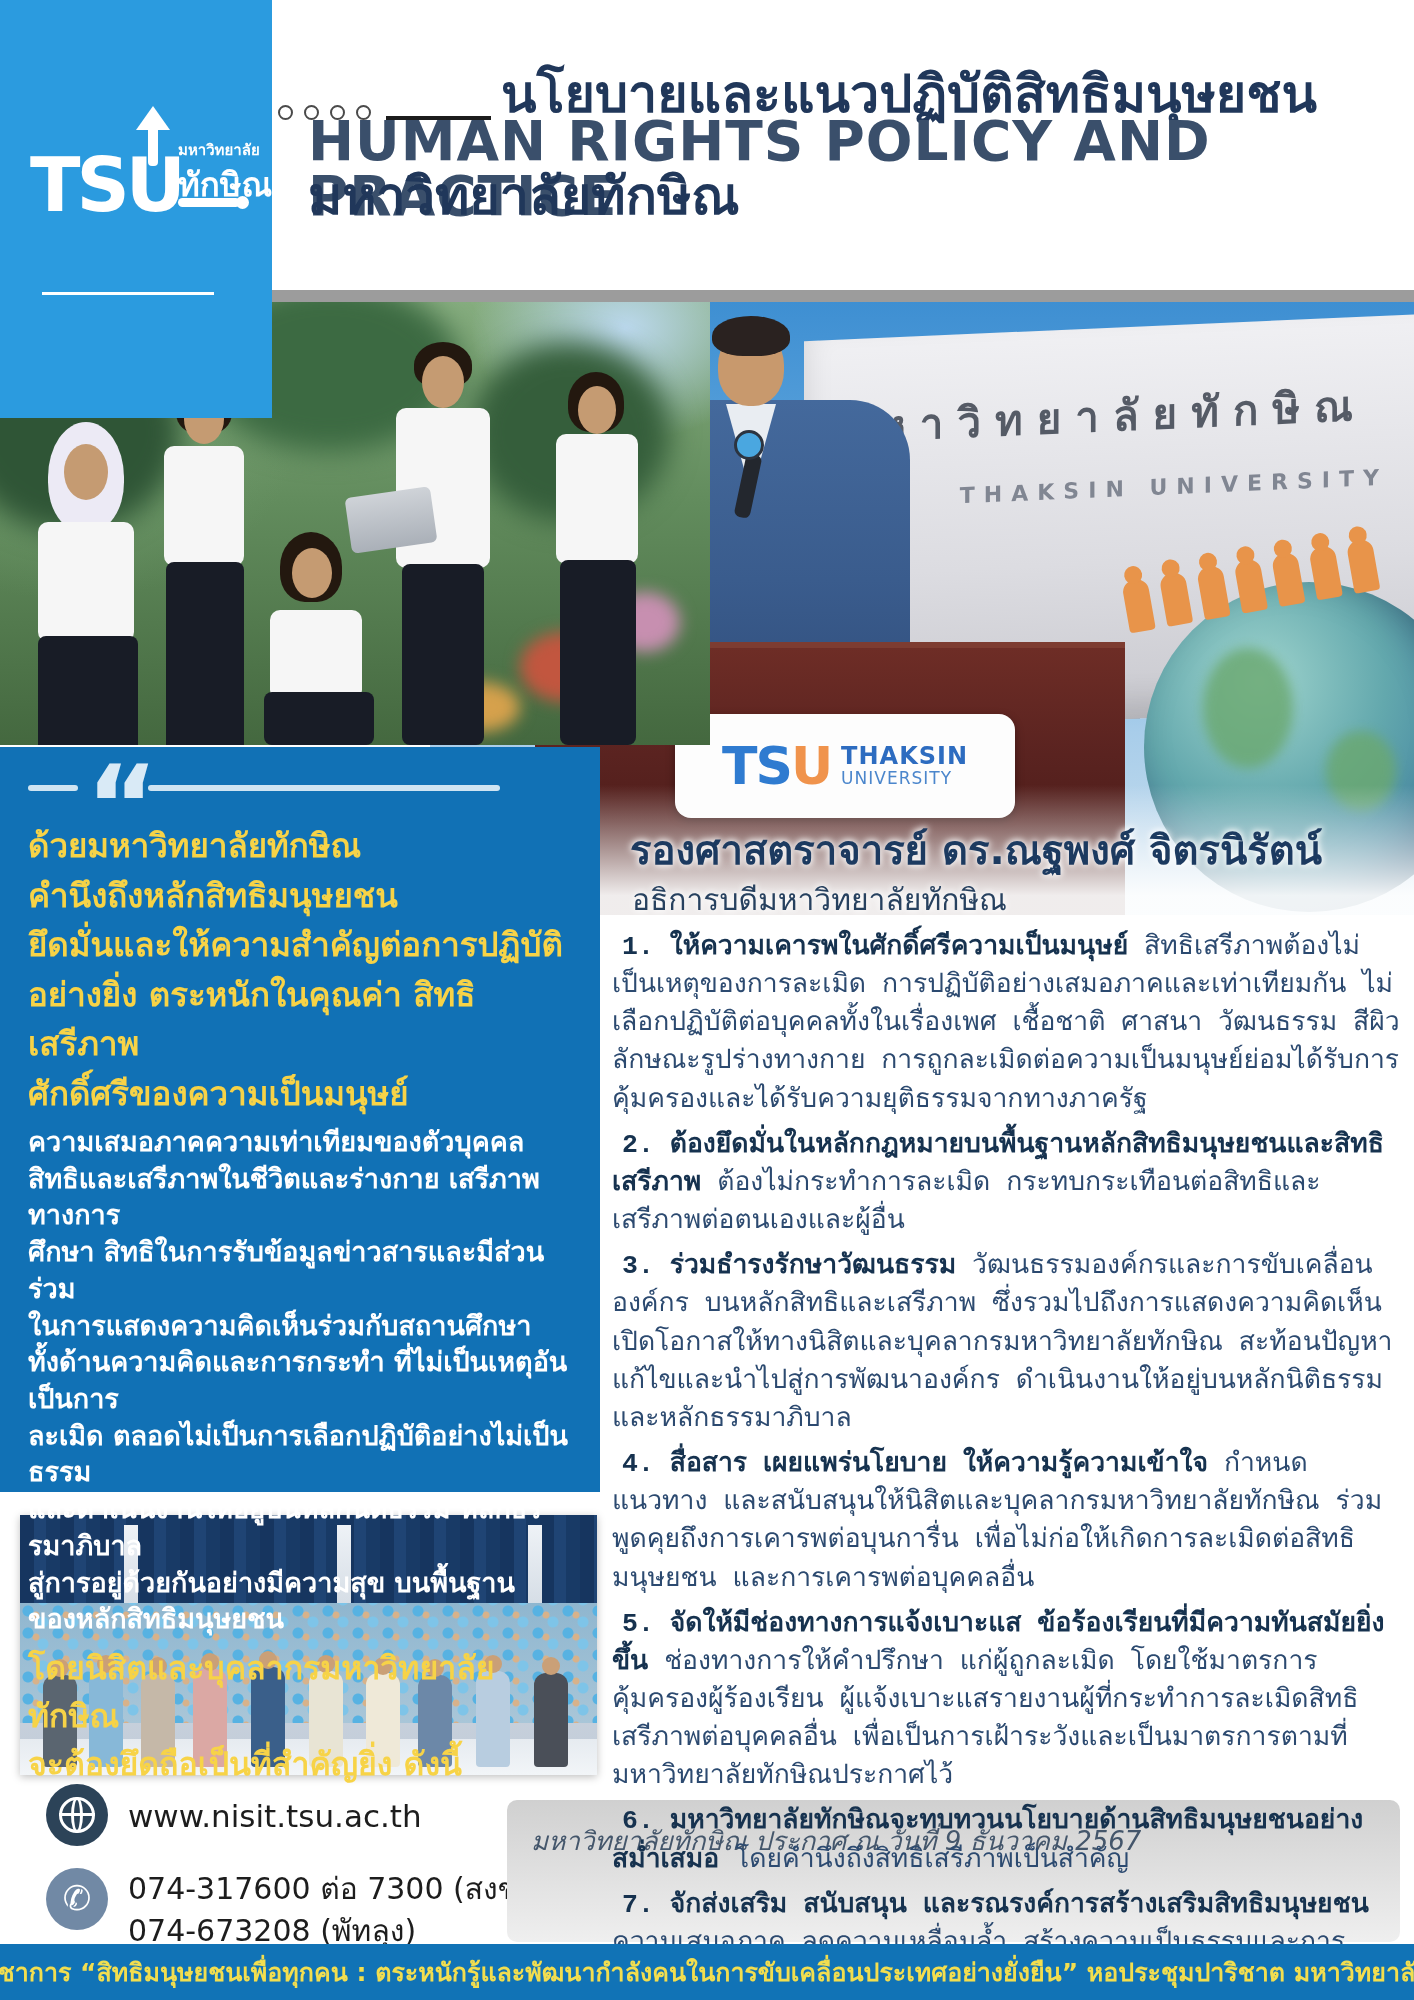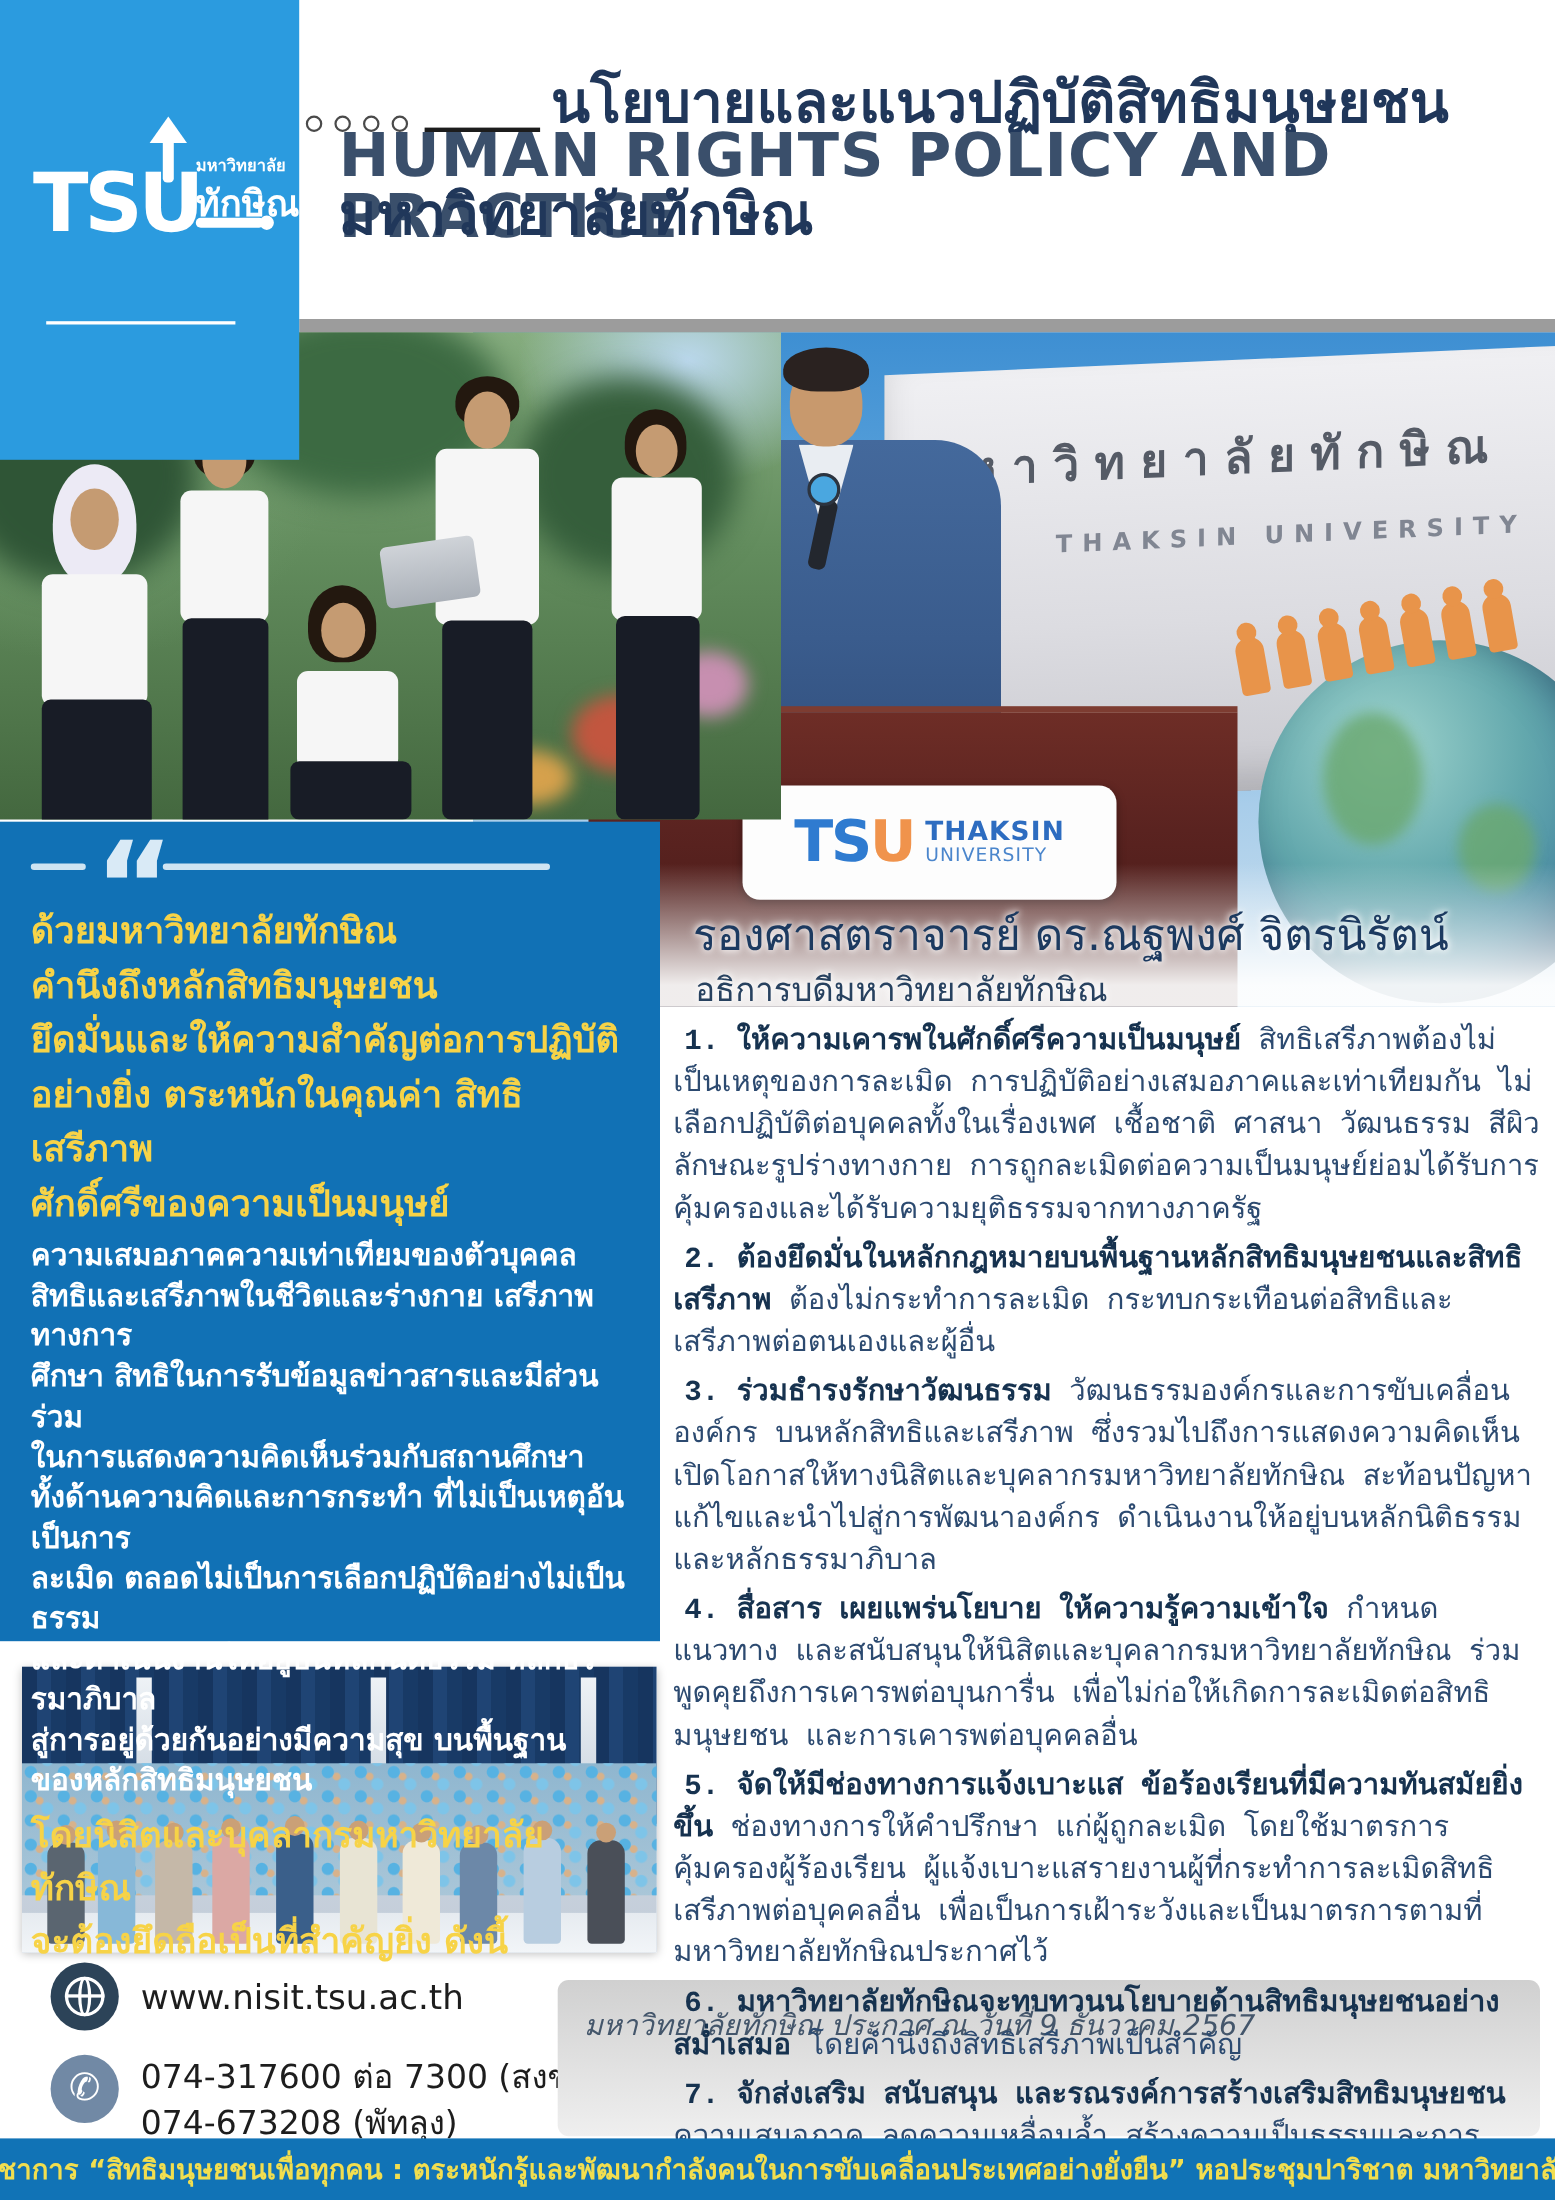--- a/index.html
+++ b/index.html
@@ -80,21 +80,21 @@
     background:radial-gradient(circle at 35% 30%, #9fd4cd 0%, #63a8ad 40%, #3f7f9f 75%, #2f617e 100%);
     box-shadow:inset -18px -14px 40px rgba(0,0,30,.35); }
   .globe-land { position:absolute; border-radius:50%; background:#6aa86f; filter:blur(6px); opacity:.8; }
   .paper-people { position:absolute; right:-30px; top:252px; width:320px; height:60px; transform:rotate(-10deg); display:flex; gap:12px; }
   .pp { width:26px; height:52px; background:#e8944a; border-radius:12px 12px 4px 4px; position:relative; }
   .pp::before { content:""; position:absolute; left:4px; top:-14px; width:18px; height:18px; background:#e8944a; border-radius:50%; }
   .speaker-fade { position:absolute; left:0; bottom:0; width:100%; height:130px;
     background:linear-gradient(180deg, rgba(255,255,255,0) 0%, rgba(255,255,255,.92) 85%); }
 
   
-  .speaker-name { position:absolute; left:630px; top:818px; z-index:7; font-size:40px; font-weight:400; color:#1c3a60;
+  .speaker-name { position:absolute; left:630px; top:818px; z-index:7; font-size:40px; font-weight:700; color:#1c3a60;
     text-shadow:0 0 6px #fff, 0 0 10px #fff; white-space:nowrap; }
   .speaker-pos { position:absolute; left:632px; top:876px; z-index:7; font-size:30px; font-weight:500; color:#27415f;
     text-shadow:0 0 6px #fff, 0 0 10px #fff; }
 
   
   .quote-box { position:absolute; left:0; top:747px; width:600px; height:745px; background:#1171B5; z-index:6; padding:12px 20px 0 28px; }
   .quote-deco { position:relative; height:62px; }
   .q-line-s { position:absolute; left:0; top:26px; width:50px; height:6px; background:#cfe4f2; border-radius:3px; }
   .q-mark { position:absolute; left:58px; top:-2px; font-size:110px; line-height:.9; font-weight:800; color:#d9eaf6; letter-spacing:-6px; }
   .q-line-l { position:absolute; left:120px; top:26px; width:352px; height:6px; background:#cfe4f2; border-radius:3px; }

